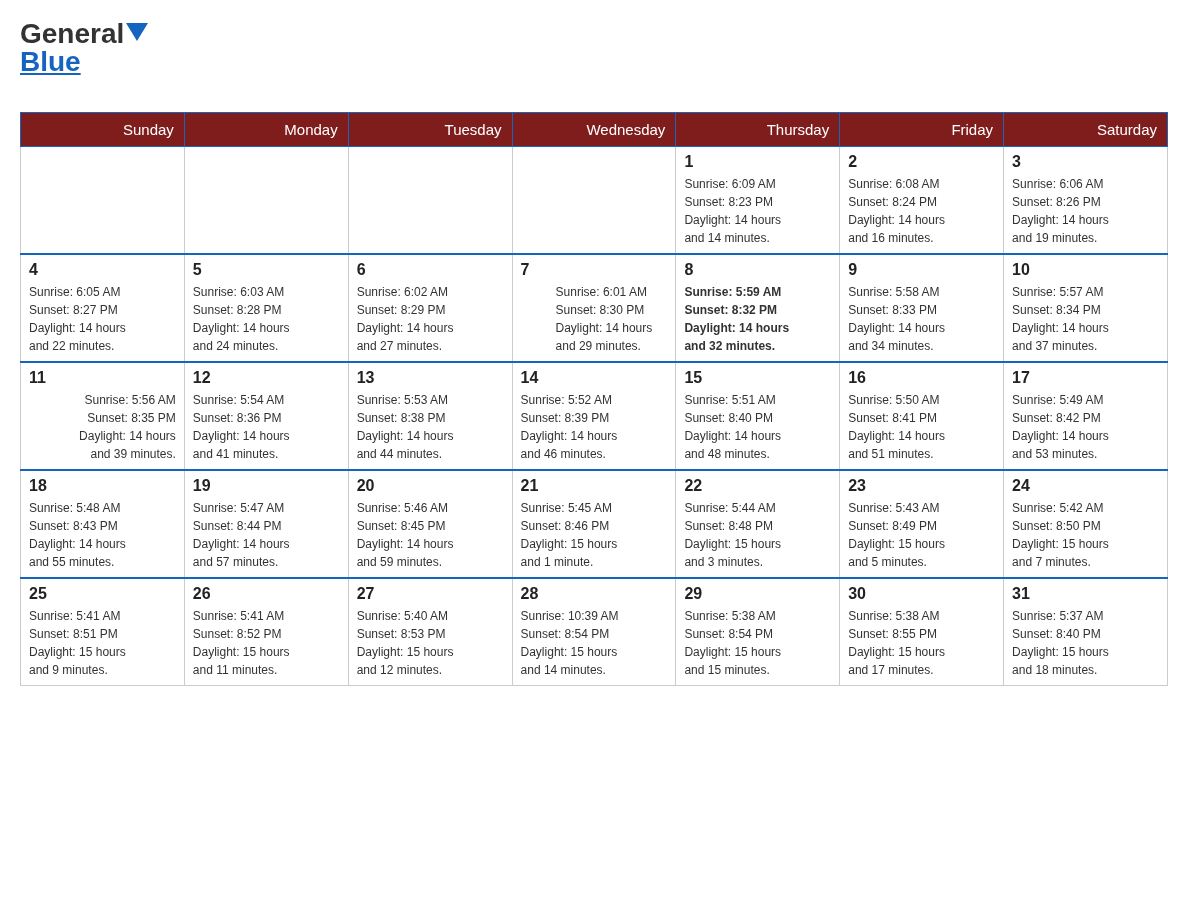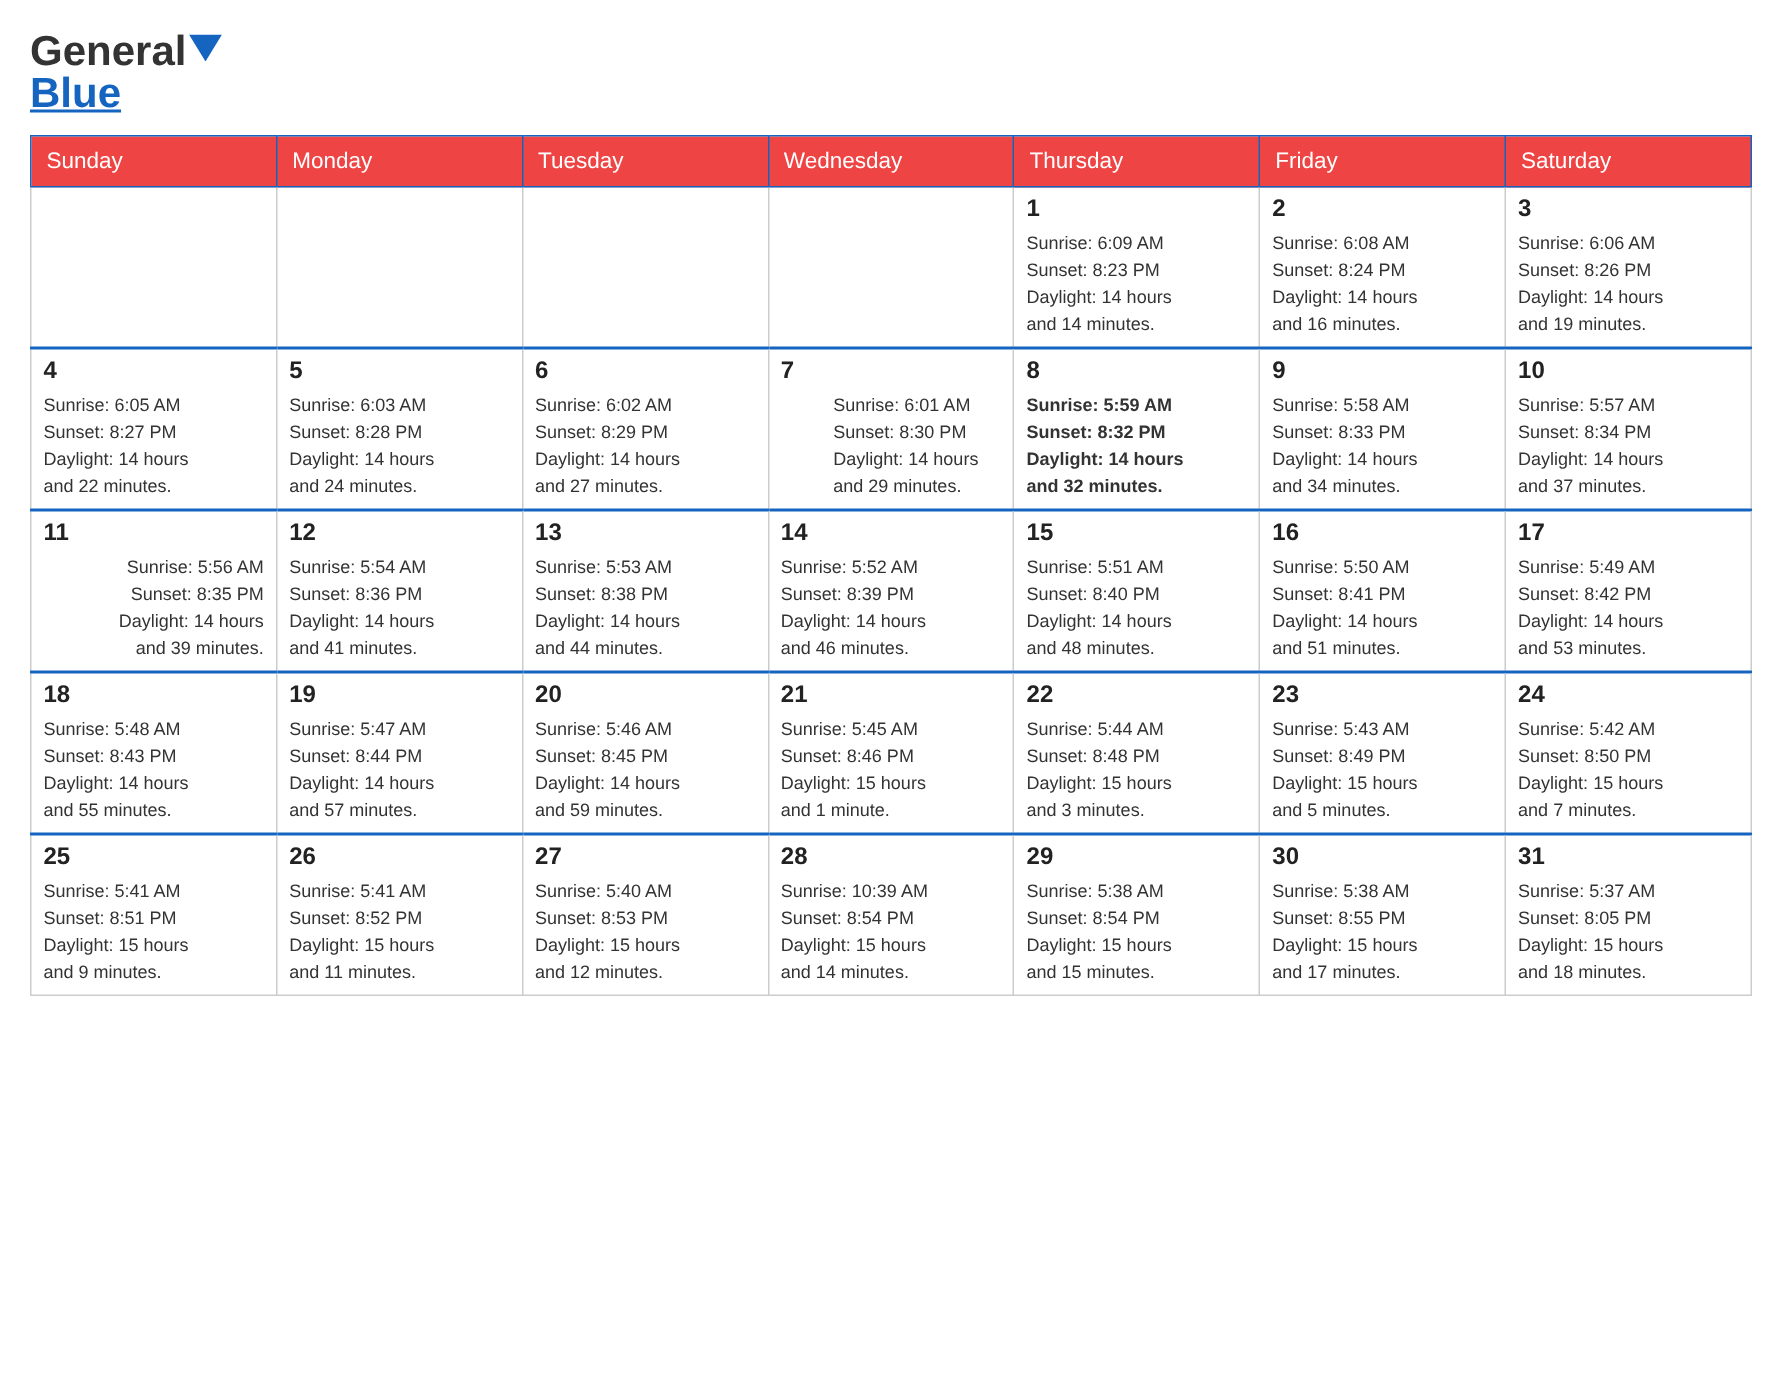--- a/index.html
+++ b/index.html
@@ -7,21 +7,21 @@
       font-family: Arial, sans-serif;
       background: #fff;
       padding: 20px;
       width: 1188px;
       min-height: 918px;
     }
     .header-area {
       display: flex;
       justify-content: space-between;
       align-items: center;
-      margin-bottom: 12px;
+      margin-bottom: 34px;
     }
     .logo {
       display: flex;
       flex-direction: column;
       align-items: flex-start;
     }
     .logo-text {
       font-size: 28px;
       font-weight: bold;
       color: #333;
@@ -47,26 +47,26 @@
       font-size: 20px;
       color: #444;
       margin-top: 4px;
     }
     .calendar {
       width: 100%;
       border-collapse: collapse;
       border: 1px solid #ccc;
     }
     .calendar th {
-      background-color: #ef4444;
+      background-color: #7f1d1d;
       color: #fff;
       font-size: 15px;
       font-weight: normal;
       padding: 8px 10px;
-      text-align: left;
+      text-align: right;
       border: 1px solid #1565c0;
     }
     .calendar td {
       border: 1px solid #ccc;
       vertical-align: top;
       padding: 6px 8px;
       width: 14.28%;
       min-height: 90px;
     }
     .day-number {
@@ -340,19 +340,19 @@
         <td>
           <div class="day-number">30</div>
           <div class="day-info" style="white-space: pre-line;">Sunrise: 5:38 AM
 Sunset: 8:55 PM
 Daylight: 15 hours
 and 17 minutes.</div>
         </td>
         <td>
           <div class="day-number">31</div>
           <div class="day-info" style="white-space: pre-line;">Sunrise: 5:37 AM
-Sunset: 8:05 PM
+Sunset: 8:40 PM
 Daylight: 15 hours
 and 18 minutes.</div>
         </td>
       </tr>
     </tbody>
 </table>
 
 </body></html>

